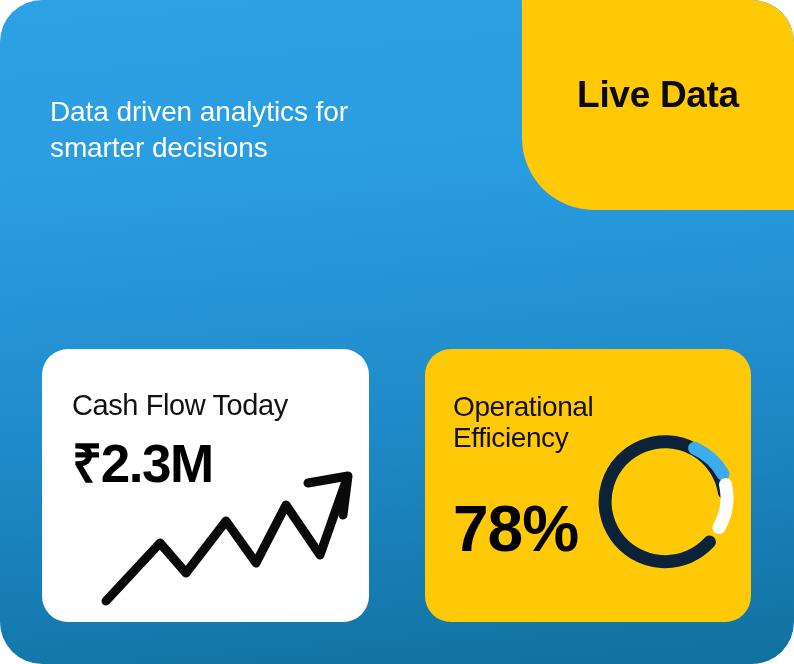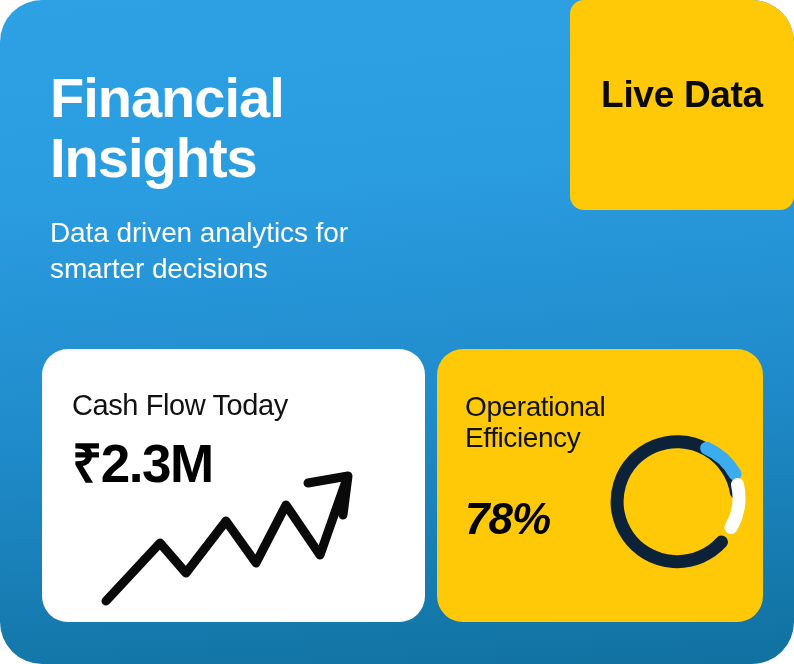--- a/index.html
+++ b/index.html
@@ -30,33 +30,32 @@
     border-radius: 42px;
     background: linear-gradient(175deg, #2EA1E4 0%, #2A9CE0 28%, #1F8AC9 62%, #10719F 100%);
     overflow: hidden;
   }
 
   
   .badge {
     position: absolute;
     right: 0;
     top: 0;
-    width: 224px;
+    width: 272px;
     height: 210px;
     background: #FFC907;
     border-top-right-radius: 42px;
     border-bottom-left-radius: 72px;
     border-top-left-radius: 0;
     border-bottom-right-radius: 0;
     display: flex;
     align-items: flex-start;
     justify-content: center;
     padding-top: 76px;
     box-sizing: border-box;
-    border-radius: 14px;
   }
   .badge-label {
     font-size: 37px;
     font-weight: bold;
     color: #0A0A0A;
     letter-spacing: -0.3px;
     line-height: 1;
     white-space: nowrap;
   }
 
@@ -90,28 +89,27 @@
   .card {
     position: absolute;
     top: 349px;
     height: 273px;
     border-radius: 26px;
     box-sizing: border-box;
     overflow: hidden;
   }
   .card-cash {
     left: 42px;
-    width: 383px;
+    width: 327px;
     background: #ffffff;
   }
   .card-eff {
     left: 425px;
     width: 326px;
     background: #FFC907;
-    margin-left: 12px;
   }
 
   .card-label {
     position: absolute;
     left: 30px;
     top: 40px;
     font-size: 29px;
     font-weight: normal;
     color: #111111;
     letter-spacing: -0.4px;
@@ -135,23 +133,22 @@
     line-height: 1;
     margin: 0;
     text-align: center;
   }
   .card-cash .card-value {
     top: 88px;
   }
   .card-eff .card-value {
     left: 28px;
     top: 148px;
-    font-size: 44px;
+    font-size: 64px;
     letter-spacing: -1px;
-    font-style: italic;
   }
 
   .trend-svg {
     position: absolute;
     left: 56px;
     bottom: 14px;
     width: 255px;
     height: 145px;
   }
   .ring-svg {
@@ -167,22 +164,20 @@
 
 <div id="canvas">
 
   <div class="panel">
 
     <div class="badge">
       <span class="badge-label">Live Data</span>
     </div>
 
     <div class="headline">
-      <h1 class="headline-title">Financial
-Insights</h1>
       <p class="headline-sub">Data driven analytics for
 smarter decisions</p>
     </div>
 
     <div class="card card-cash">
       <p class="card-label">Cash Flow Today</p>
       <p class="card-value">₹2.3M</p>
       <svg class="trend-svg" viewBox="0 0 255 145">
         <g fill="none" stroke="#0A0A0A" stroke-width="9" stroke-linecap="round" stroke-linejoin="round">
           <polyline points="8,138 62,80 88,110 128,58 158,100 188,42 222,92 248,18"></polyline>

